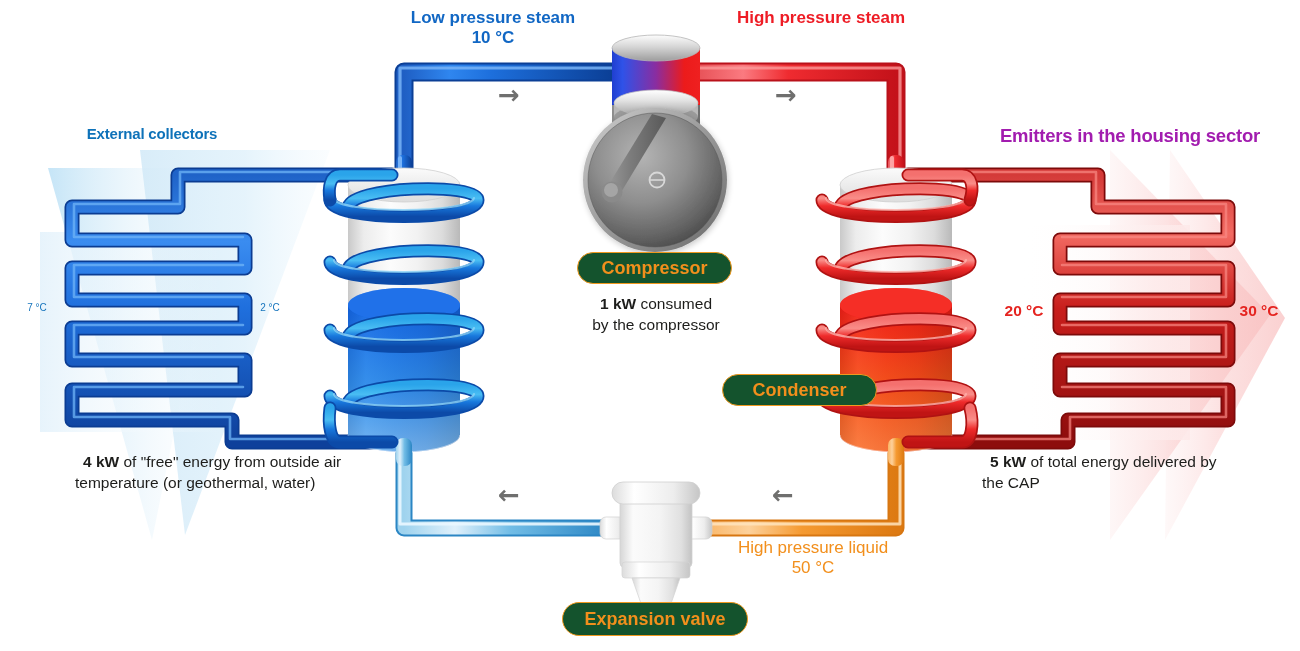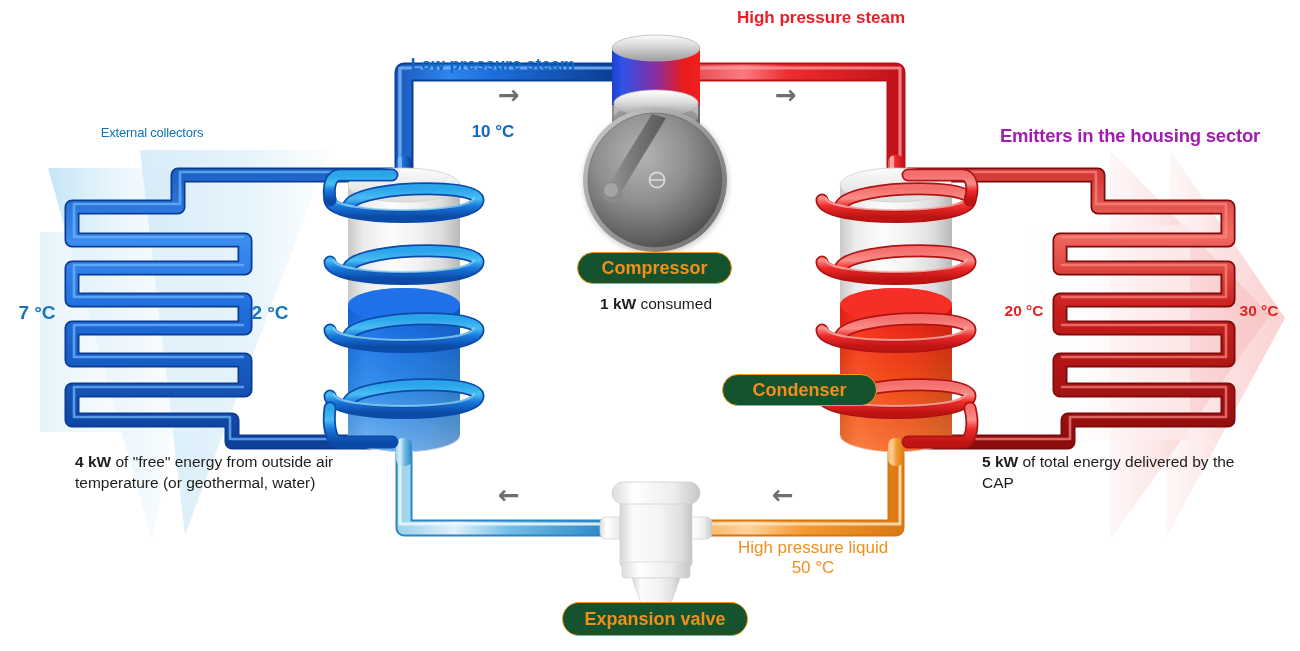--- a/index.html
+++ b/index.html
@@ -17,36 +17,36 @@
   }
   #art { position:absolute; left:0; top:0; width:1300px; height:651px; }
 
   .lbl {
     position: absolute;
     text-align: center;
     line-height: 1.18;
     white-space: nowrap;
     font-family: "Liberation Sans", sans-serif;
   }
-  .hdr-blue { color:#0e72b9; font-weight:normal; font-size:13px; letter-spacing:-0.2px;}
+  .hdr-blue { color:#0e72b9; font-weight:bold; font-size:15px; letter-spacing:-0.2px;}
   .hdr-red  { color:#a21caf; font-weight:bold; font-size:18.5px; letter-spacing:-0.2px;}
 
-  .pipe-blue { color:#1167c4; font-weight:bold; font-size:17px;margin-top:47px; }
+  .pipe-blue { color:#1167c4; font-weight:bold; font-size:17px; }
   .pipe-red  { color:#ee1c25; font-weight:bold; font-size:17px; }
   .pipe-ltblue { color:#1a74c0; font-weight:bold; font-size:17px; }
   .pipe-orange { color:#f28f1c; font-weight:normal; font-size:17px; }
 
-  .temp-blue { color:#1775bd; font-weight:bold; font-size:19px; }
+  .temp-blue { color:#1775bd; font-weight:normal; font-size:10px; }
   .temp-red  { color:#e52420; font-weight:bold; font-size:15.5px; }
 
   .note {
     position:absolute; color:#1d1d1b; font-size:15.5px; line-height:1.33;
     text-align:left; white-space:normal; font-family:"Liberation Sans", sans-serif;
   }
-  .note b { font-weight:bold; }
+  .note b { font-weight:bold;margin-left:8px; }
 
   .pill {
     position:absolute;
     background:#14532d;
     border:1.6px solid #f0991f;
     border-radius: 999px;
     color:#f28f1c;
     font-weight:bold;
     font-size:18px;
     display:flex; align-items:center; justify-content:center;
@@ -524,20 +524,21 @@
   <div class="pill" style="left:577px; top:252px; width:155px; height:32px;">Compressor</div>
 
 
   <div class="pill" style="left:722px; top:374px; width:155px; height:32px;">Condenser</div>
 
   <div class="pill" style="left:562px; top:602px; width:186px; height:34px;">Expansion valve</div>
 
   <div class="lbl" style="left:562px; top:294px; width:188px; color:#1d1d1b; font-size:15.5px; line-height:1.35;">
     <div><b>1 kW</b>
       <span>consumed</span></div>
+    <div>by the compressor</div>
   </div>
 
   <div class="note" style="left:75px; top:452px; width:316px;">
     <b>4 kW</b><span> of "free" energy from outside air temperature (or geothermal, water)</span>
   </div>
 
   <div class="note" style="left:982px; top:452px; width:260px;">
     <b>5 kW</b><span> of total energy delivered by the CAP</span>
   </div>
 

